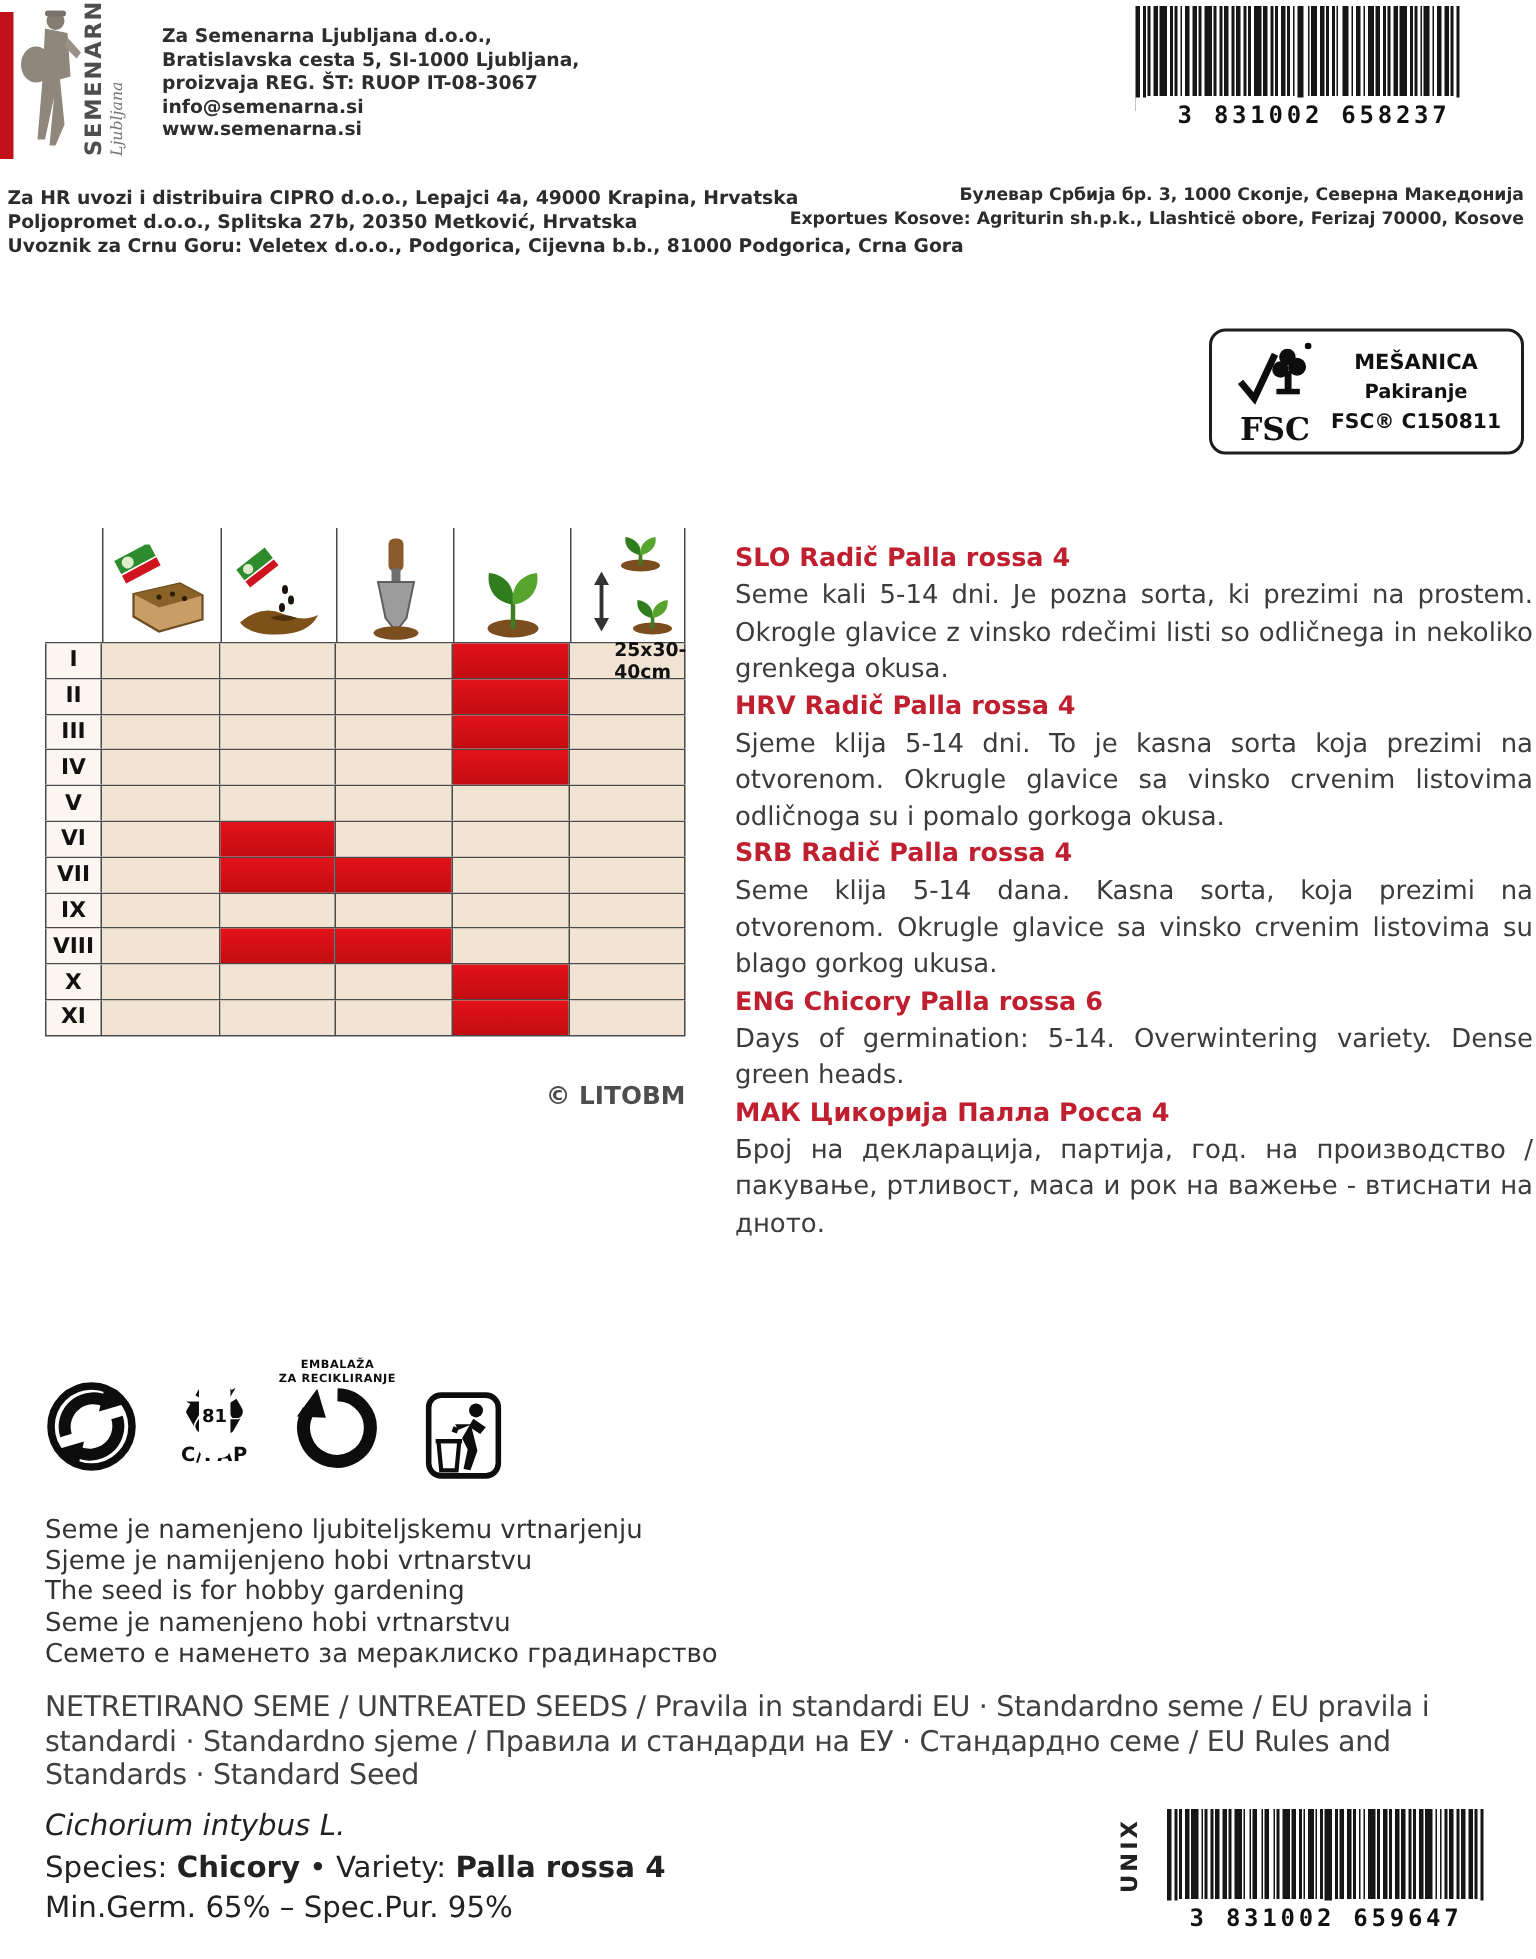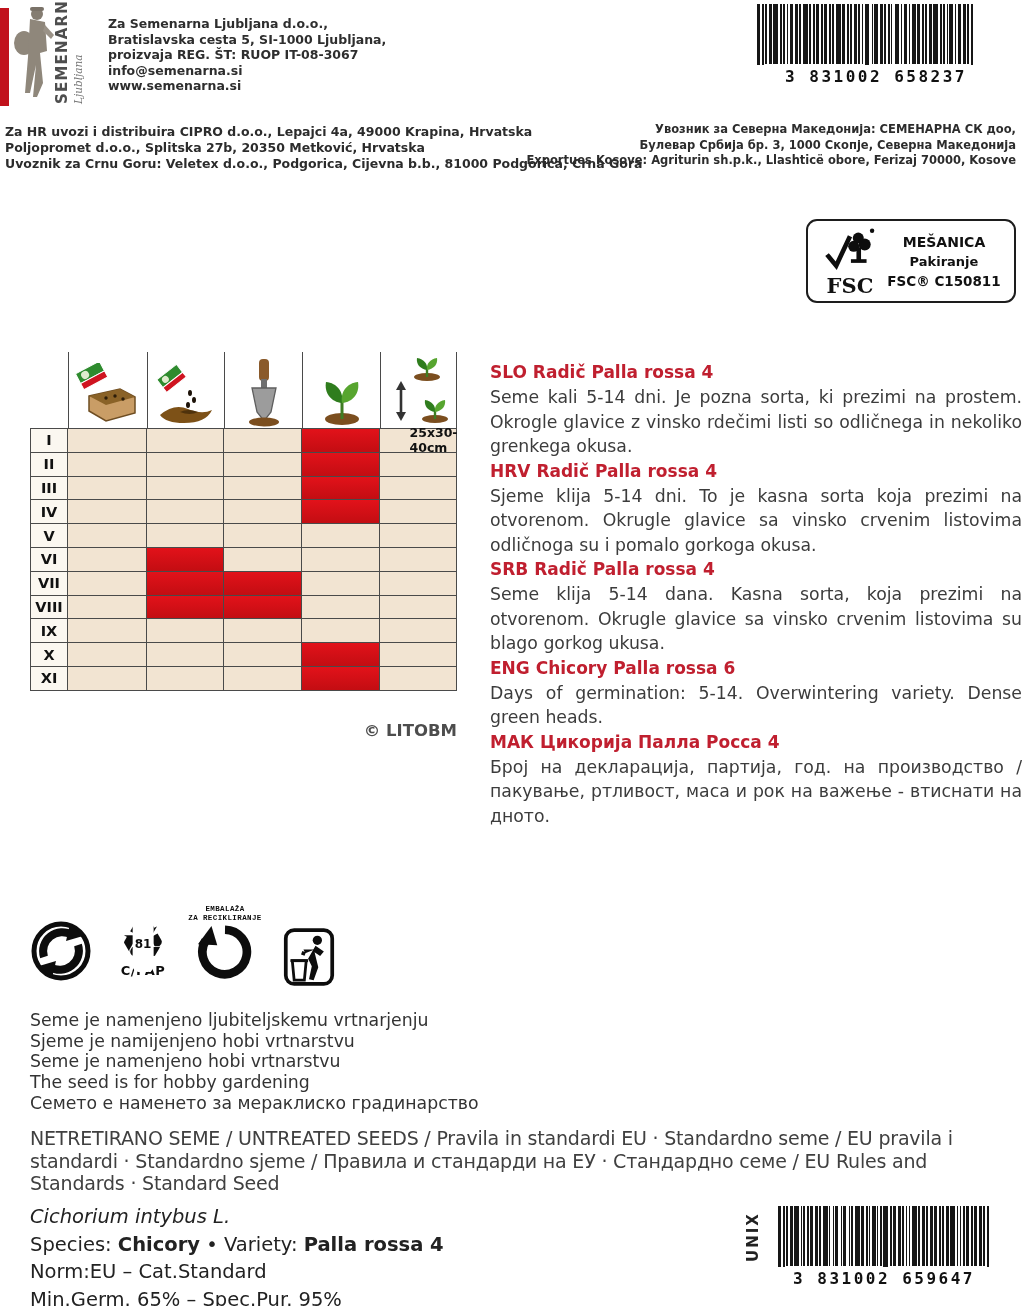--- a/index.html
+++ b/index.html
@@ -71,21 +71,21 @@
   .desc-body{font-size:17.3px;line-height:24.5px;text-align:justify;color:#3c3c3c;}
 
   
   .recy{position:absolute;left:28px;top:905px;height:90px;}
   .greendot{position:absolute;left:2px;top:15px;}
   .mobius-wrap{position:absolute;left:80px;top:8px;width:70px;text-align:center;color:#0d0d0d;}
   .mobius{font-size:52px;line-height:56px;font-family:"DejaVu Sans",sans-serif;color:#0d0d0d;position:relative;}
   .mobius-code{position:absolute;left:50%;top:56%;transform:translate(-50%,-50%);font-size:12px;font-weight:bold;background:#fff;padding:0 2px;border-radius:6px;}
   .mobius-label{font-size:13px;font-weight:bold;margin-top:-6px;letter-spacing:0.5px;}
   .embalaza{position:absolute;left:152px;top:0;width:90px;text-align:center;color:#0d0d0d;}
-  .embalaza-t{font-size:7.5px;font-weight:bold;line-height:9px;letter-spacing:0.4px;font-family:Liberation Mono, monospace;}
+  .embalaza-t{font-size:7.5px;font-weight:bold;line-height:9px;letter-spacing:0.4px;}
   .tidyman{position:absolute;left:255px;top:22px;}
 
   
   .hobby{position:absolute;left:30px;top:1010px;font-size:17.3px;line-height:20.5px;color:#333;}
   .hobby .cyr{margin-top:1px;}
   .untreated{position:absolute;left:30px;top:1127px;width:995px;font-size:19px;line-height:22.5px;color:#404040;letter-spacing:-0.2px;}
 
   
   .bot{position:absolute;left:30px;top:1203px;font-size:19.5px;line-height:27.5px;color:#222;}
   .bot .latin{font-style:italic;}
@@ -177,21 +177,20 @@
       </div>
     <div class="bc-digits">3 831002 658237</div>
   </div>
 
   <div class="dist-left">
     <div>Za HR uvozi i distribuira CIPRO d.o.o., Lepajci 4a, 49000 Krapina, Hrvatska</div>
     <div>Poljopromet d.o.o., Splitska 27b, 20350 Metković, Hrvatska</div>
     <div>Uvoznik za Crnu Goru: Veletex d.o.o., Podgorica, Cijevna b.b., 81000 Podgorica, Crna Gora</div>
   </div>
   <div class="dist-right">
-    <div>Увозник за Северна Македонија: СЕМЕНАРНА СК доо,</div>
     <div>Булевар Србија бр. 3, 1000 Скопје, Северна Македонија</div>
     <div>Exportues Kosove: Agriturin sh.p.k., Llashticë obore, Ferizaj 70000, Kosove</div>
   </div>
 
   <div class="fsc-box">
     <div class="fsc-left">
       <svg width="56" height="46" viewBox="0 0 60 50">
         <path class="stroke" d="M5 30 L15 42 L30 10" stroke-width="5"></path>
         <circle cx="39" cy="12" r="6" fill="#0d0d0d"></circle>
         <circle cx="46" cy="19" r="6.5" fill="#0d0d0d"></circle>
@@ -322,32 +321,32 @@
         </div>
         <div class="cal-row">
           <div class="mcell">VII</div>
           <div class="cell c1"></div>
           <div class="cell c2 red"></div>
           <div class="cell c3 red"></div>
           <div class="cell c4"></div>
           <div class="cell c5"></div>
         </div>
         <div class="cal-row">
+          <div class="mcell">IX</div>
+          <div class="cell c1"></div>
+          <div class="cell c2"></div>
+          <div class="cell c3"></div>
+          <div class="cell c4"></div>
+          <div class="cell c5"></div>
+        </div>
+        <div class="cal-row">
           <div class="mcell">VIII</div>
           <div class="cell c1"></div>
           <div class="cell c2 red"></div>
           <div class="cell c3 red"></div>
-          <div class="cell c4"></div>
-          <div class="cell c5"></div>
-        </div>
-        <div class="cal-row">
-          <div class="mcell">IX</div>
-          <div class="cell c1"></div>
-          <div class="cell c2"></div>
-          <div class="cell c3"></div>
           <div class="cell c4"></div>
           <div class="cell c5"></div>
         </div>
         <div class="cal-row">
           <div class="mcell">X</div>
           <div class="cell c1"></div>
           <div class="cell c2"></div>
           <div class="cell c3"></div>
           <div class="cell c4 red"></div>
           <div class="cell c5"></div>
@@ -410,37 +409,36 @@
         <rect x="20" y="26" width="4" height="4" fill="#0d0d0d" transform="rotate(20 22 28)"></rect>
         <path d="M10 36 h15 l-2 21 h-11 z" fill="none" stroke="#0d0d0d" stroke-width="3"></path>
         <path d="M8 36 h19" stroke="#0d0d0d" stroke-width="3"></path>
       </svg>
     </div>
   </div>
 
   <div class="hobby">
     <div>Seme je namenjeno ljubiteljskemu vrtnarjenju</div>
     <div>Sjeme je namijenjeno hobi vrtnarstvu</div>
+    <div>The seed is for hobby gardening</div>
     <div>Seme je namenjeno hobi vrtnarstvu</div>
-    <div>The seed is for hobby gardening</div>
     <div class="cyr">Семето е наменето за мераклиско градинарство</div>
   </div>
 
   <div class="untreated">NETRETIRANO SEME / UNTREATED SEEDS / Pravila in standardi EU · Standardno seme / EU pravila i standardi · Standardno sjeme / Правила и стандарди на ЕУ · Стандардно семе / EU Rules and Standards · Standard Seed</div>
 
   <div class="bot">
     <div class="latin">Cichorium intybus L.</div>
     <div>
       <span>Species:</span>
       <b>Chicory</b>
       <span>•</span>
       <span>Variety:</span>
       <b>Palla rossa 4</b>
     </div>
-    <div>Norm:EU – Cat.Standard</div>
     <div>Min.Germ. 65% – Spec.Pur. 95%</div>
   </div>
 
   <div class="unix-label">UNIX</div>
   <div class="barcode barcode-bottom">
     <div class="bars">
         <i class="g" style="width: 3.2px; margin-right: 2.2px;"></i>
         <i class="g" style="width: 1.6px; margin-right: 1.2px;"></i>
         <i style="width: 1.6px; margin-right: 2.2px;"></i>
         <i style="width: 3.2px; margin-right: 1.2px;"></i>

